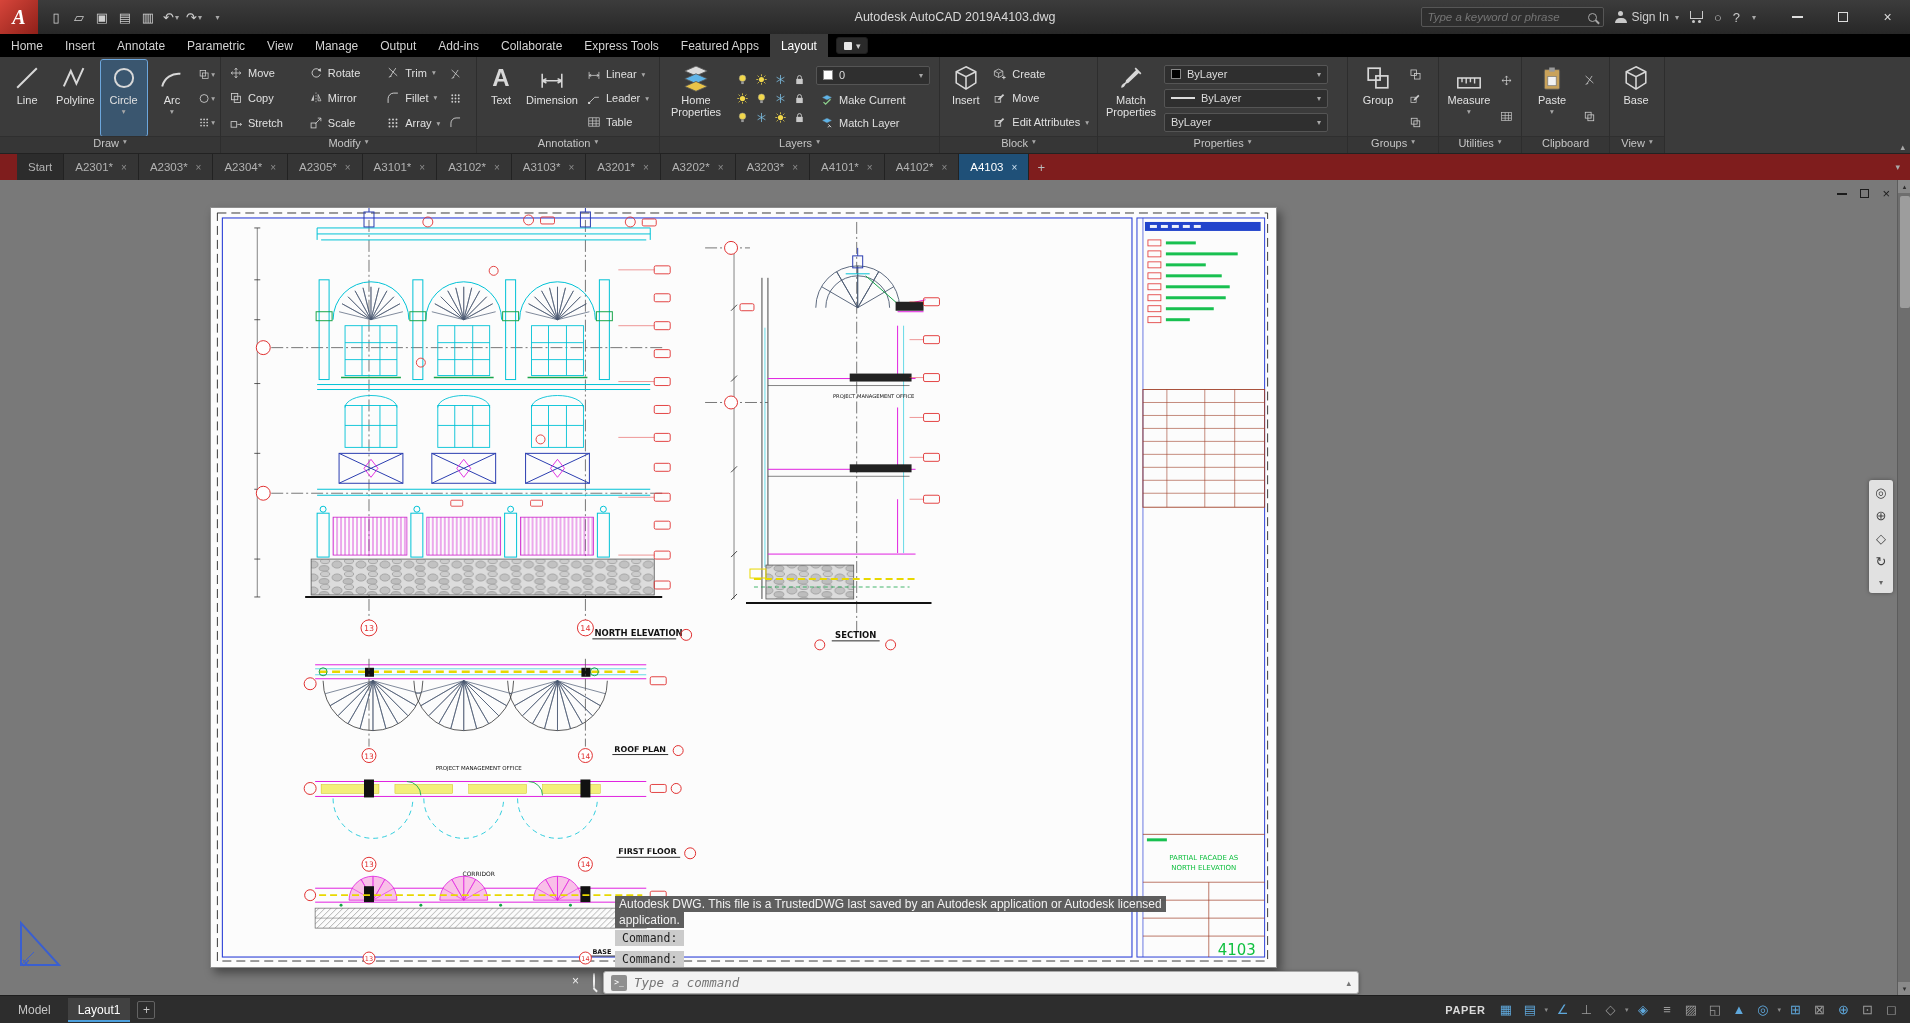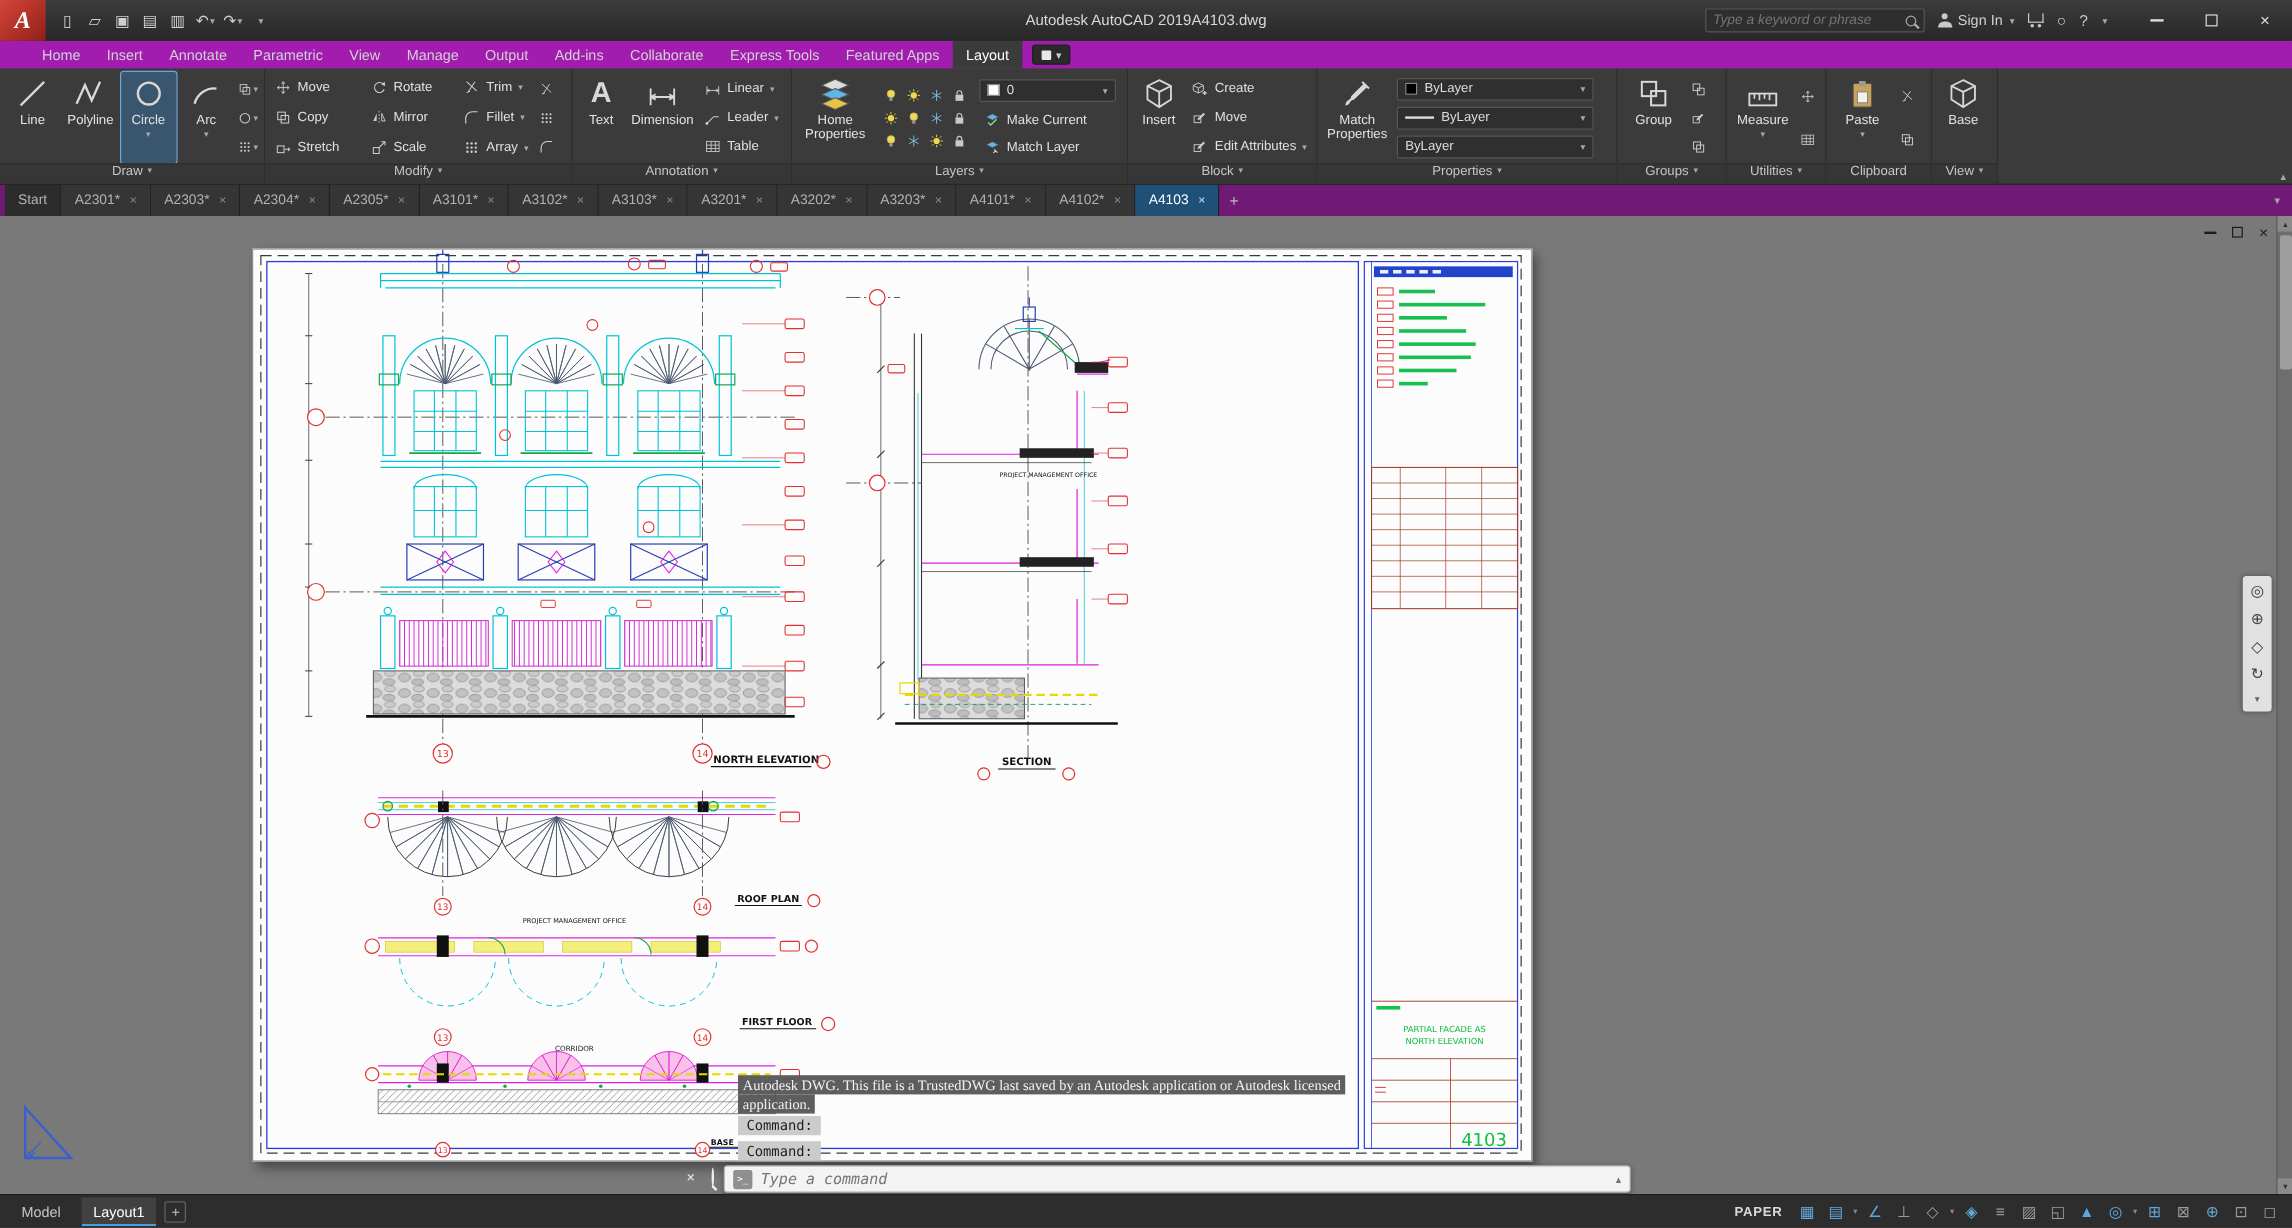--- a/index.html
+++ b/index.html
@@ -24,21 +24,21 @@
 .signin{display:flex;align-items:center;gap:5px;color:#d0d0d0}
 .cart{width:13px;height:8px;border:1.5px solid #c9c9c9;border-top:0;position:relative;margin-top:-4px}
 .cart::after{content:"";position:absolute;left:1px;bottom:-5px;width:3px;height:3px;border-radius:50%;background:#c9c9c9;box-shadow:6px 0 0 #c9c9c9}
 .ringicon,.helpicon{color:#c9c9c9;font-size:13px}
 .wbtns{display:flex;margin-left:8px}
 .wbtn{width:45px;height:34px;display:flex;align-items:center;justify-content:center;color:#dcdcdc;font-size:14px}
 .minbar{width:11px;height:2px;background:#dcdcdc}
 .maxbox{width:10px;height:10px;border:1.5px solid #dcdcdc}
 
 
-.menubar{position:absolute;top:34px;left:0;right:0;height:23px;background:#a21caf;display:flex;align-items:stretch;padding-left:24px;z-index:49}
+.menubar{position:absolute;top:34px;left:0;right:0;height:23px;background:#000000;display:flex;align-items:stretch;padding-left:0;z-index:49}
 .mtab{display:flex;align-items:center;padding:0 11px;color:#d2d2d2;font-size:12px;white-space:nowrap}
 .mtab.active{background:#3b3b3b;color:#fff}
 .ribbon-opts{display:flex;align-items:center;gap:4px;margin-left:8px;background:#2a2a2a;border:1px solid #1f1f1f;border-radius:3px;padding:0 7px;height:17px;align-self:center;color:#ccc;font-size:9px}
 .ribbon-opts .sq{width:8px;height:8px;background:#e8e8e8;border-radius:1px}
 
 
 .ribbon{position:absolute;top:57px;left:0;right:0;height:97px;background:#3b3b3b;border-bottom:1px solid #222;display:flex;z-index:48}
 .panel{position:relative;height:96px;border-right:1px solid #2d2d2d;display:flex;flex-direction:column;flex:0 0 auto}
 .pbody{flex:1;display:flex;align-items:stretch;padding:3px 4px 0;gap:2px}
 .plabel{height:17px;display:flex;align-items:flex-start;justify-content:center;gap:4px;color:#c6c6c6;font-size:11px;background:#363636;border-top:1px solid #2f2f2f}
@@ -59,38 +59,38 @@
 .ddcol{display:flex;flex-direction:column;justify-content:space-around;padding:2px 2px}
 .dropdown{display:flex;align-items:center;gap:6px;background:#2f2f2f;border:1px solid #555;border-radius:2px;height:19px;padding:0 6px;color:#ddd;font-size:11px}
 .dropdown .dcaret{margin-left:auto;font-size:8px;color:#a8a8a8}
 .sw{width:10px;height:10px;border:1px solid #888;flex:0 0 auto}
 .sw.black{background:#000}.sw.white{background:#fff}
 .lwline{width:24px;height:2px;background:#ddd;flex:0 0 auto}
 .grid3{display:grid;grid-auto-flow:column;grid-template-rows:repeat(3,1fr);grid-template-columns:repeat(3,auto);column-gap:18px}
 .ribcollapse{position:absolute;right:5px;bottom:1px;font-size:9px;color:#a8a8a8}
 
 
-.filetabs{position:absolute;top:154px;left:0;right:0;height:26px;background:#701a75;display:flex;align-items:stretch;padding-left:4px;z-index:47}
+.filetabs{position:absolute;top:154px;left:0;right:0;height:26px;background:#7f1d1d;display:flex;align-items:stretch;padding-left:17px;z-index:47}
 .ftab{display:flex;align-items:center;gap:8px;padding:0 11px;color:#b2b2b2;font-size:11.5px;border-right:1px solid #222;background:#353535;white-space:nowrap}
 .ftab .x{color:#8d8d8d;font-size:10px}
 .ftab.start{background:#2c2c2c}
 .ftab.active{background:#1f5078;color:#fff}
 .ftab.active .x{color:#cfe3f2}
 .ftab-plus{display:flex;align-items:center;justify-content:center;width:24px;color:#bbb;font-size:13px}
 .ftab-ovf{margin-left:auto;display:flex;align-items:center;padding:0 10px;color:#aaa;font-size:9px}
 
 
 .canvas{position:absolute;top:180px;left:0;right:0;bottom:28px;background:#797979;overflow:hidden}
 .paper{position:absolute;left:210px;top:27px;width:1067px;height:761px;background:#fcfcfc;border:1px solid #8d8d8d;box-shadow:4px 5px 9px rgba(0,0,0,.42)}
 .paper svg{display:block;width:100%;height:100%}
 .docbtns{position:absolute;top:7px;right:20px;display:flex;gap:13px;align-items:center;color:#1b1b1b;z-index:5}
 .docbtns .dminbar{width:10px;height:2px;background:#1b1b1b}
 .docbtns .dmaxbox{width:9px;height:9px;border:1.5px solid #1b1b1b;position:relative}
 .docbtns .dx{font-size:13px;line-height:1}
-.trusted{position:absolute;left:615px;top:716px;font-family:Liberation Serif, serif;font-size:12px;line-height:16px;color:#f2f2f2;z-index:6}
+.trusted{position:absolute;left:615px;top:716px;font-family:Liberation Sans, sans-serif;font-size:12px;line-height:16px;color:#f2f2f2;z-index:6}
 .trusted span{background:rgba(85,85,85,.95);padding:0 4px;display:table}
 .cmdchip{position:absolute;left:615px;font-family:"DejaVu Sans Mono",monospace;font-size:11.5px;color:#1d1d1d;background:#cbcbcb;padding:1px 7px;z-index:6}
 .cmdbar{position:absolute;left:603px;top:791px;width:756px;height:23px;background:#f3f3f3;border:1px solid #a9a9a9;border-radius:3px;display:flex;align-items:center;gap:7px;padding:0 7px;box-shadow:0 1px 4px rgba(0,0,0,.35);z-index:7}
 .cmdicon{width:16px;height:16px;border-radius:2px;background:#8f8f8f;color:#fff;font-size:8px;display:flex;align-items:center;justify-content:center;font-family:"DejaVu Sans Mono",monospace;flex:0 0 auto}
 .cmdbar input{flex:1;min-width:0;border:0;outline:0;background:transparent;font-family:"DejaVu Sans Mono",monospace;font-style:italic;font-size:12.5px;color:#5a5a5a}
 .cmdexpand{color:#777;font-size:9px}
 .cmdside{position:absolute;top:794px;color:#f0f0f0;z-index:7}
 .cmdside.x1{left:572px;font-size:12px}
 .cmdside.m1{left:593px}
 .mag.light{border-color:#f0f0f0}.mag.light::after{background:#f0f0f0}

